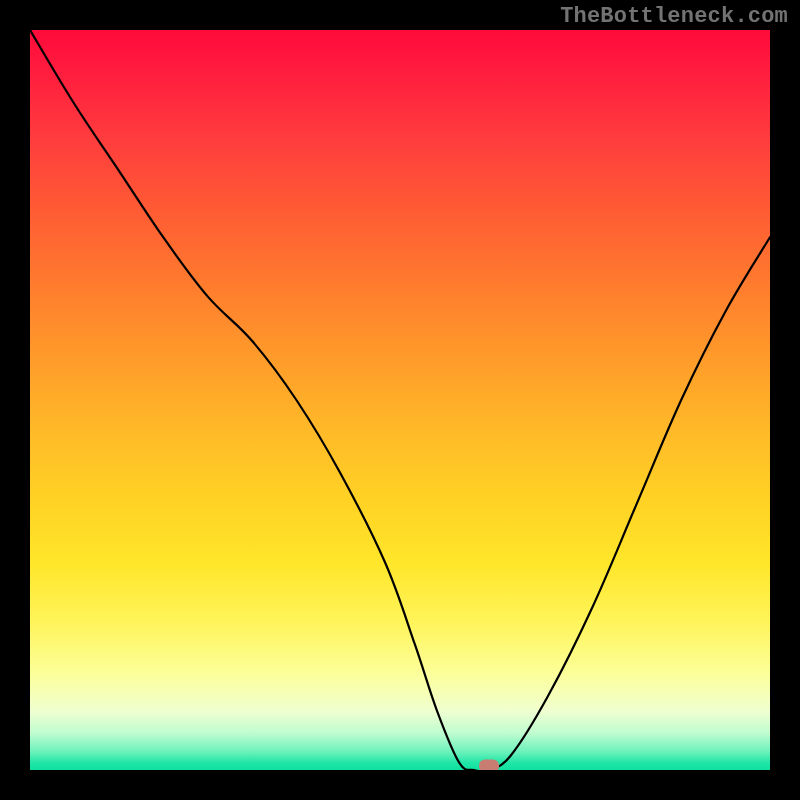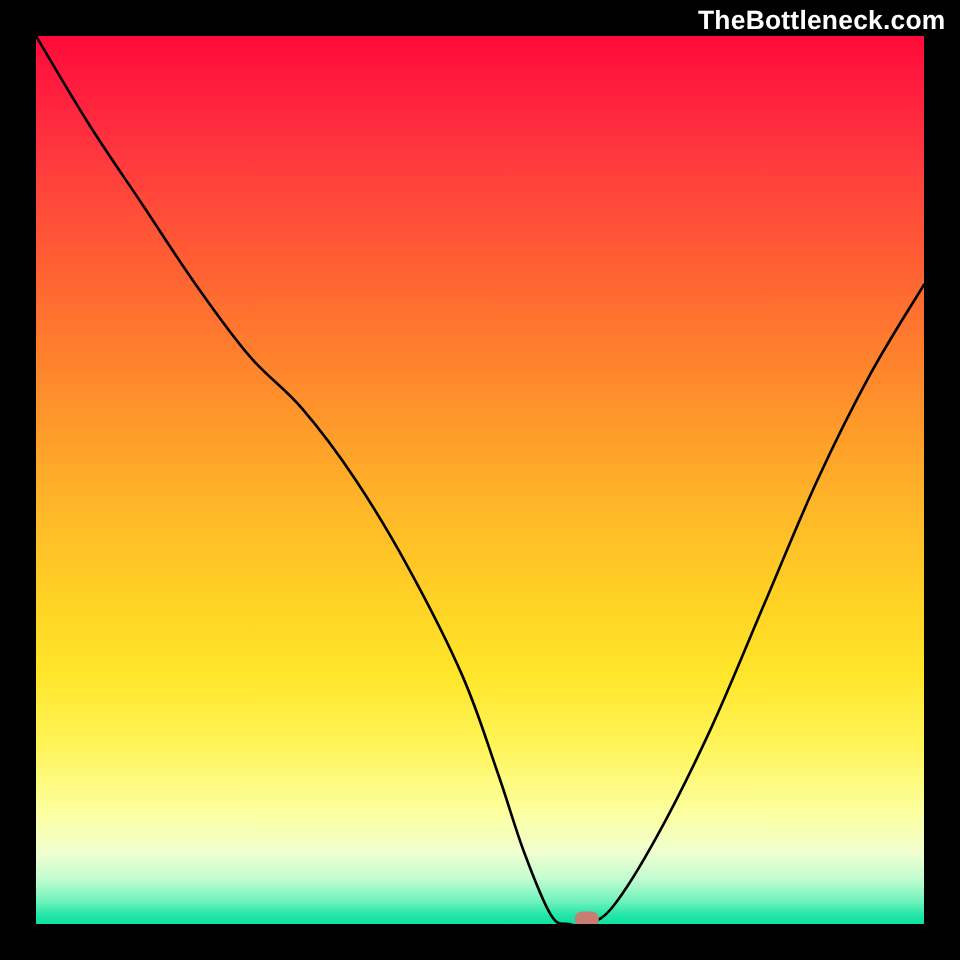--- a/index.html
+++ b/index.html
@@ -7,24 +7,24 @@
   .frame {
     position: relative;
     width: 800px;
     height: 800px;
     background: #000;
   }
   .watermark {
     position: absolute;
     top: 4px;
     right: 12px;
-    font-family: Liberation Sans, sans-serif;
+    font-family: Liberation Mono, monospace;
     font-size: 22px;
     font-weight: 600;
-    color: #ffffff;
+    color: #737373;
     letter-spacing: 0.2px;
     z-index: 5;
   }
   .plot-area {
     position: absolute;
     left: 30px;
     top: 30px;
     width: 740px;
     height: 740px;
     overflow: hidden;

